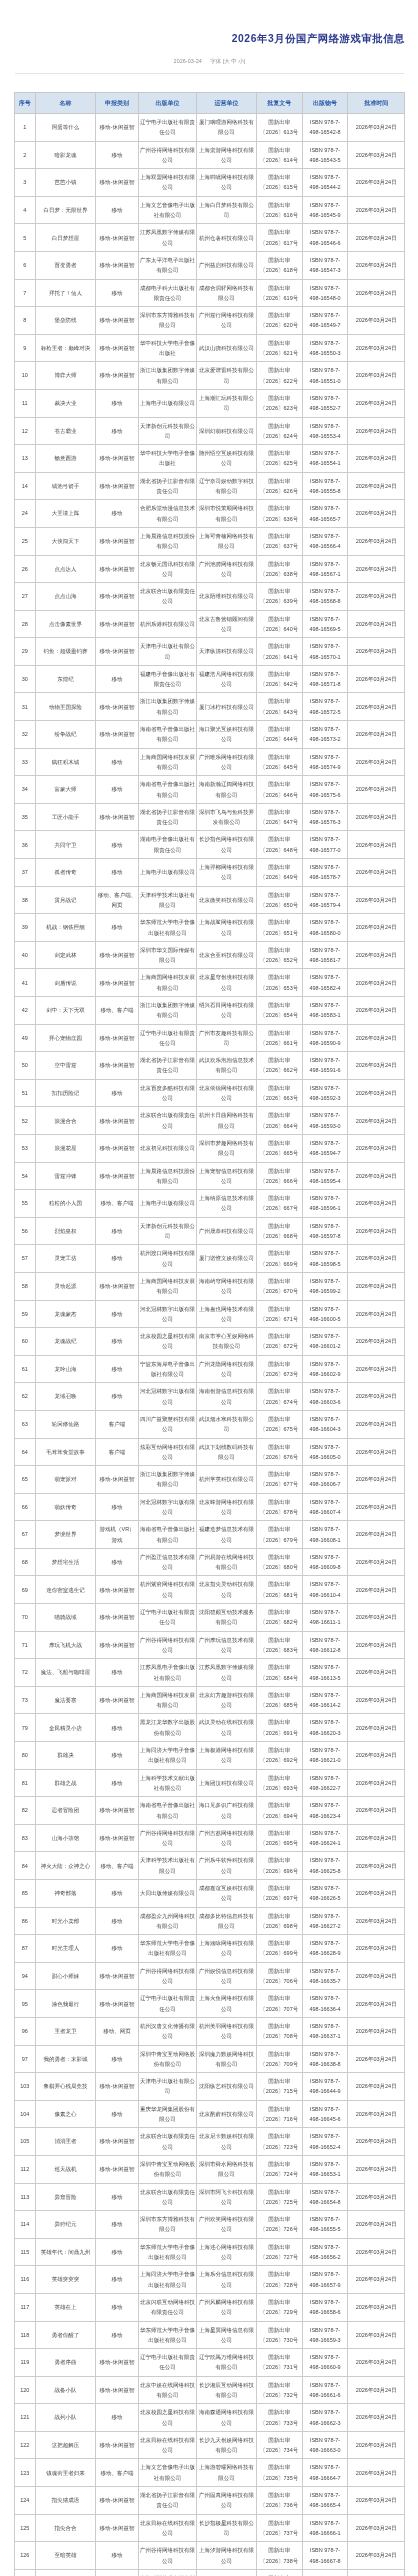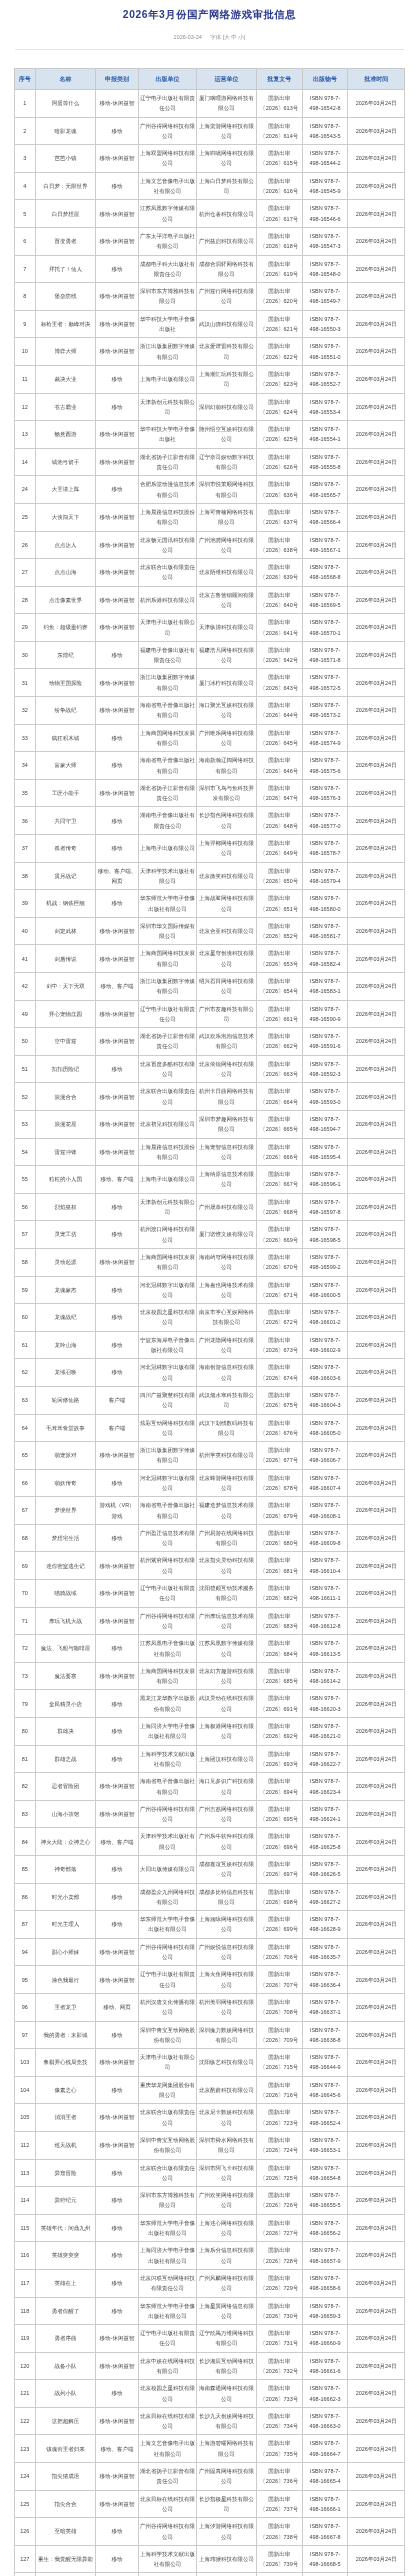--- a/index.html
+++ b/index.html
@@ -1,18 +1,18 @@
 <!DOCTYPE html>
 <html style="font-size:9.7px"><head>
 <meta charset="utf-8">
 <style>
   html,body{margin:0;padding:0;background:#ffffff;}
   body{width:419px;min-height:2576px;font-family:"Liberation Sans","DejaVu Sans",sans-serif;color:#404040;}
   .page{padding:0 14px 36px 14px;}
-  .page-title{margin:0;padding:8px 0 12px 0;text-align:center;font-size:10.3px;font-weight:bold;color:#2b3a8c;letter-spacing:0.6px;}
+  .page-title{margin:0;padding:32px 0 12px 0;text-align:right;font-size:10.3px;font-weight:bold;color:#2b3a8c;letter-spacing:0.6px;}
   .meta-line{text-align:center;font-size:5.5px;color:#8f8f8f;padding-bottom:8px;}
   .meta-line .sep{display:inline-block;width:8.5px;}
   .font-widget{cursor:pointer;}
   .divider{border:none;border-top:0.6px solid #e4e4e4;margin:0 1.2px 18px 1.2px;}
   table.approval{width:100%;border-collapse:collapse;table-layout:fixed;}
   table.approval th{
     background:#d8e3f0;color:#2a5ca9;font-size:6px;font-weight:bold;
     border:0.6px solid #c9c9c9;padding:5.5px 0.6px;text-align:center;white-space:nowrap;overflow:hidden;
   }
   table.approval td{

